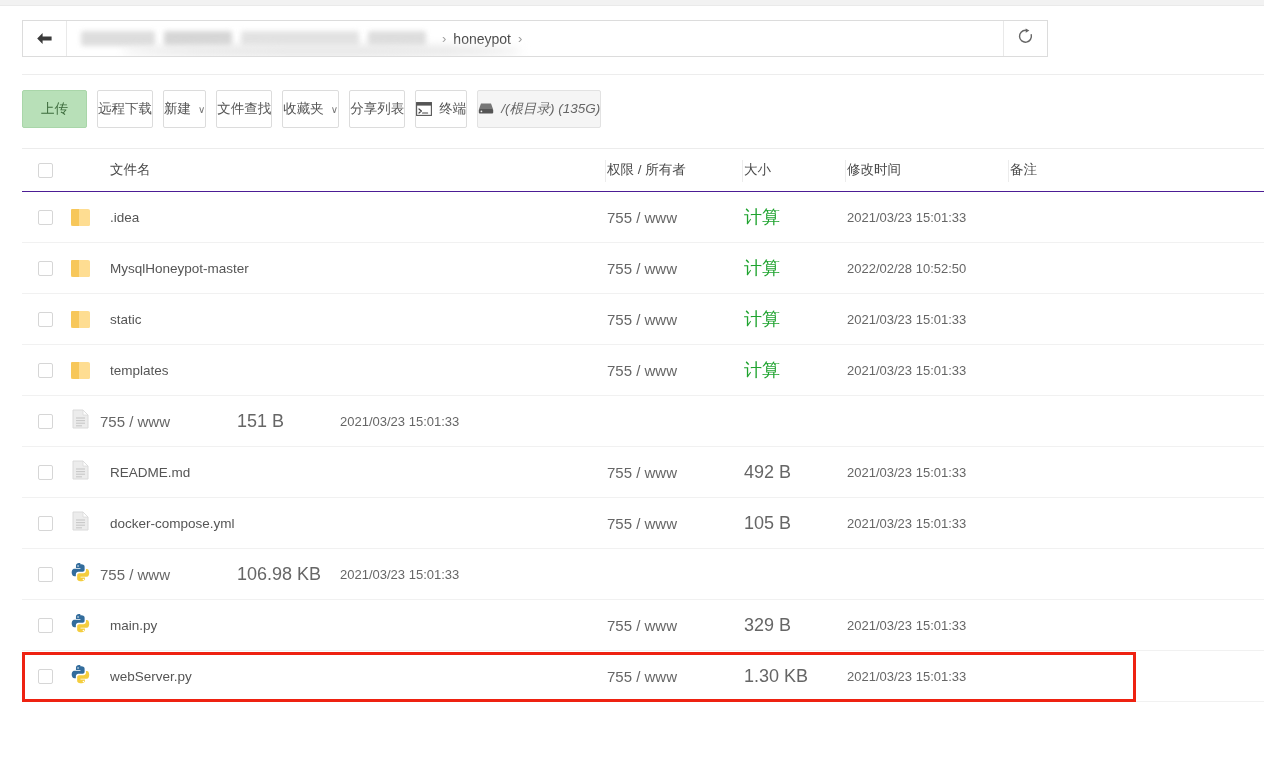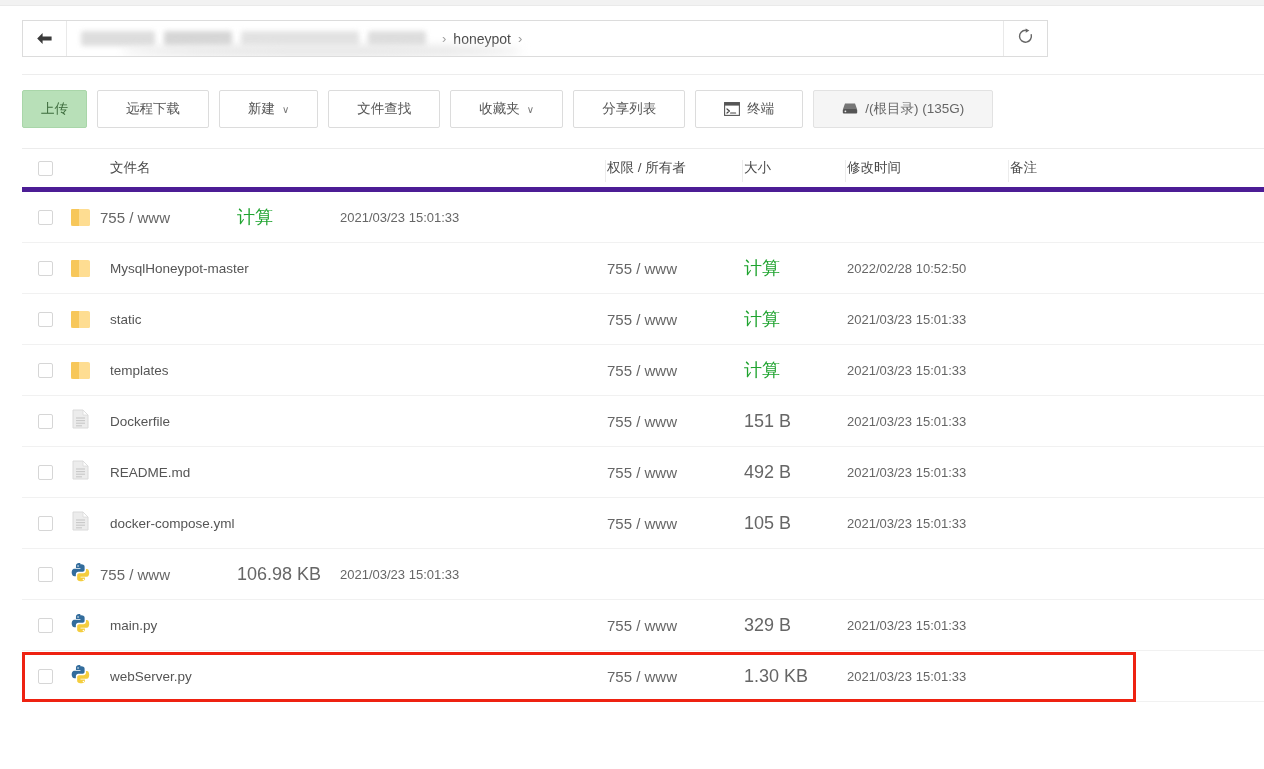--- a/index.html
+++ b/index.html
@@ -53,34 +53,34 @@
     position: absolute; left: 22px; top: 74px; width: 1242px; height: 1px; background: #ededed;
   }
 
   
   .toolbar {
     position: absolute; left: 22px; top: 90px; height: 38px;
     display: flex; align-items: stretch; gap: 10px;
   }
   .tb-btn {
     height: 38px; display: flex; align-items: center; justify-content: center;
-    padding: 0 28px; border: 1px solid #dcdcdc; background: #fff;
+    padding: 0 0; border: 1px solid #dcdcdc; background: #fff;
     font-size: 13.5px; color: #555; cursor: pointer; white-space: nowrap;
     border-radius: 2px;
   }
   .tb-btn.primary { background: #b8e0b8; border-color: #a9d6a9; color: #3c6b3c; padding: 5px 18px; }
   .tb-btn .caret { margin-left: 7px; font-size: 10px; color: #777; }
-  .tb-btn.disk { background: #f5f5f5; border-color: #e2e2e2; color: #666; }
+  .tb-btn.disk { background: #f5f5f5; border-color: #e2e2e2; color: #666; font-style: italic; }
   .tb-ico { display: inline-flex; margin-right: 7px; }
 
   
   .table { position: absolute; left: 22px; top: 148px; width: 1242px; }
   .thead {
     height: 44px; display: flex; align-items: center;
-    border-top: 1px solid #ececec; border-bottom: 5px solid #4c1d95;
+    border-top: 1px solid #ececec; border-bottom: 1px solid #4c1d95;
     background: #fff; position: relative;
   }
   .vsep { position: absolute; top: 11px; width: 1px; height: 22px; background: #ececec; }
 
   .row {
     height: 51px; display: flex; align-items: center;
     border-bottom: 1px solid #f1f1f1; position: relative; background: #fff;
   }
   .c-check { width: 38px; display: flex; align-items: center; justify-content: flex-start; padding-left: 16px; }
   .cbox {
@@ -228,20 +228,21 @@
           <div class="c-check">
             <span class="cbox"></span>
           </div>
           <div class="c-icon">
             <span class="folder">
               <span class="body"></span>
               <span class="shadow"></span>
               <span class="flap"></span>
             </span>
           </div>
+          <div class="c-name">.idea</div>
           <div class="c-perm">755 / www</div>
           <div class="c-size calc">计算</div>
           <div class="c-time">2021/03/23 15:01:33</div>
           <div class="c-note"></div>
         </div>
         <div class="row">
           <div class="c-check">
             <span class="cbox"></span>
           </div>
           <div class="c-icon">
@@ -300,21 +301,20 @@
                 <path d="M1 1 H11 L16 6 V19 H1 Z" fill="#ececec" stroke="#dadada" stroke-width="1"></path>
                 <path d="M11 1 L16 6 H11 Z" fill="#fdfdfd" stroke="#dadada" stroke-width="0.8"></path>
                 <g stroke="#c9c9c9" stroke-width="1.1">
                   <line x1="4" y1="9" x2="13" y2="9"></line>
                   <line x1="4" y1="11.6" x2="13" y2="11.6"></line>
                   <line x1="4" y1="14.2" x2="13" y2="14.2"></line>
                   <line x1="4" y1="16.8" x2="10" y2="16.8"></line>
                 </g>
               </svg></span>
           </div>
-          <div class="c-name">Dockerfile</div>
           <div class="c-perm">755 / www</div>
           <div class="c-size">151 B</div>
           <div class="c-time">2021/03/23 15:01:33</div>
           <div class="c-note"></div>
         </div>
         <div class="row">
           <div class="c-check">
             <span class="cbox"></span>
           </div>
           <div class="c-icon">

